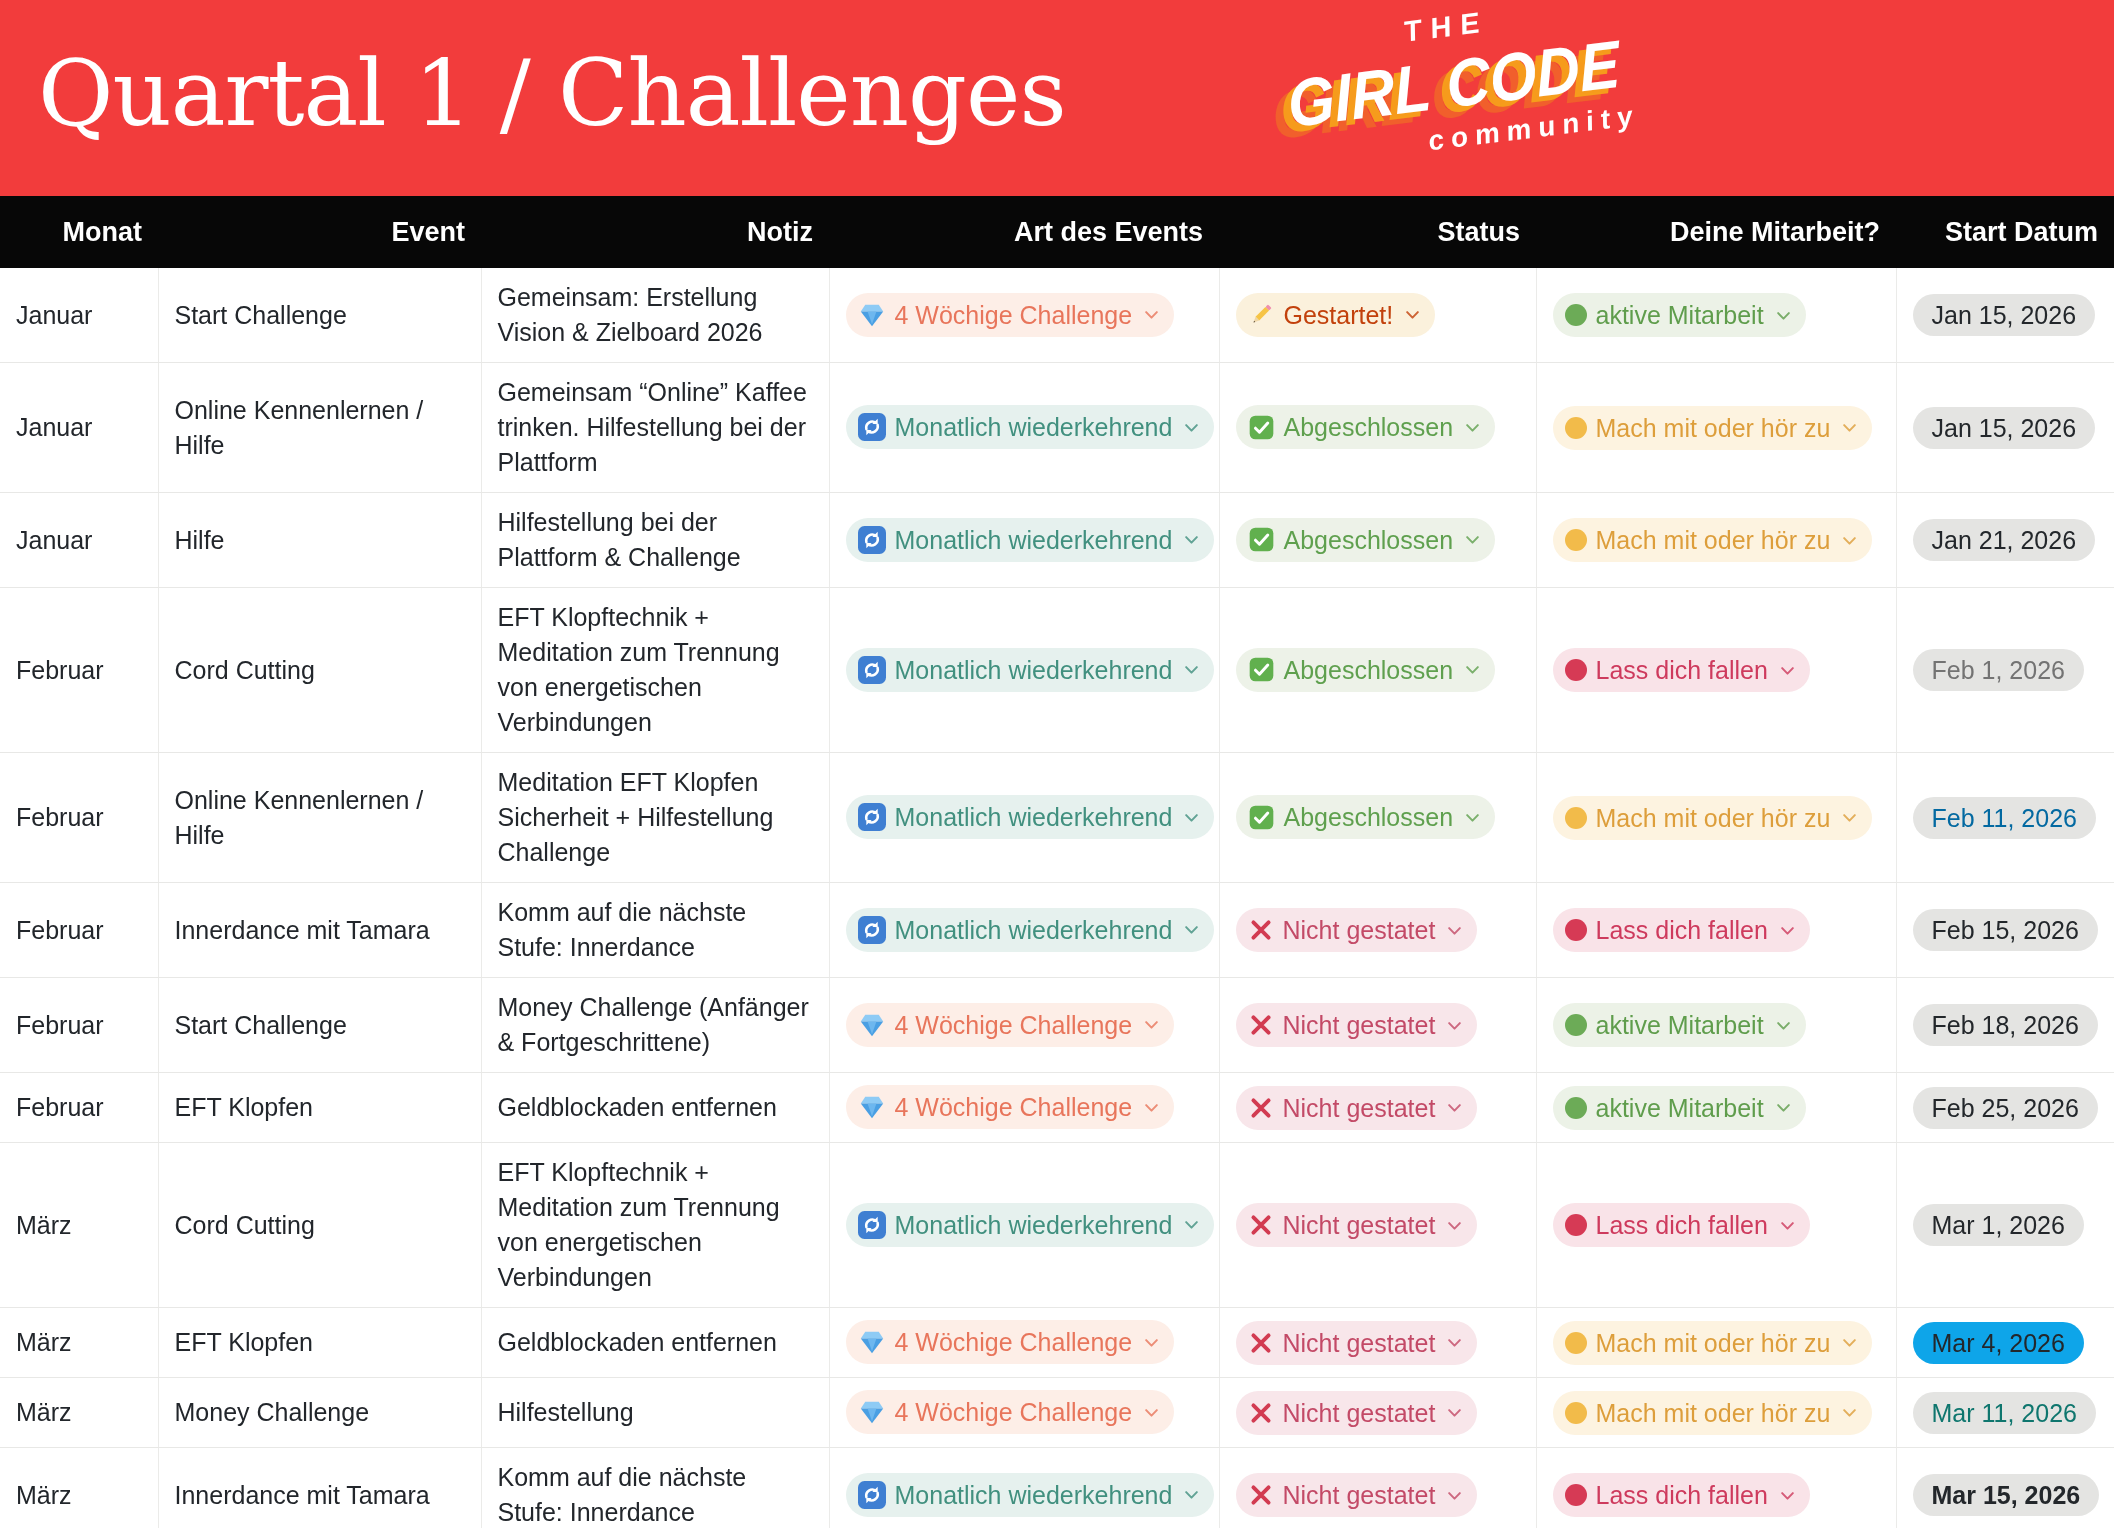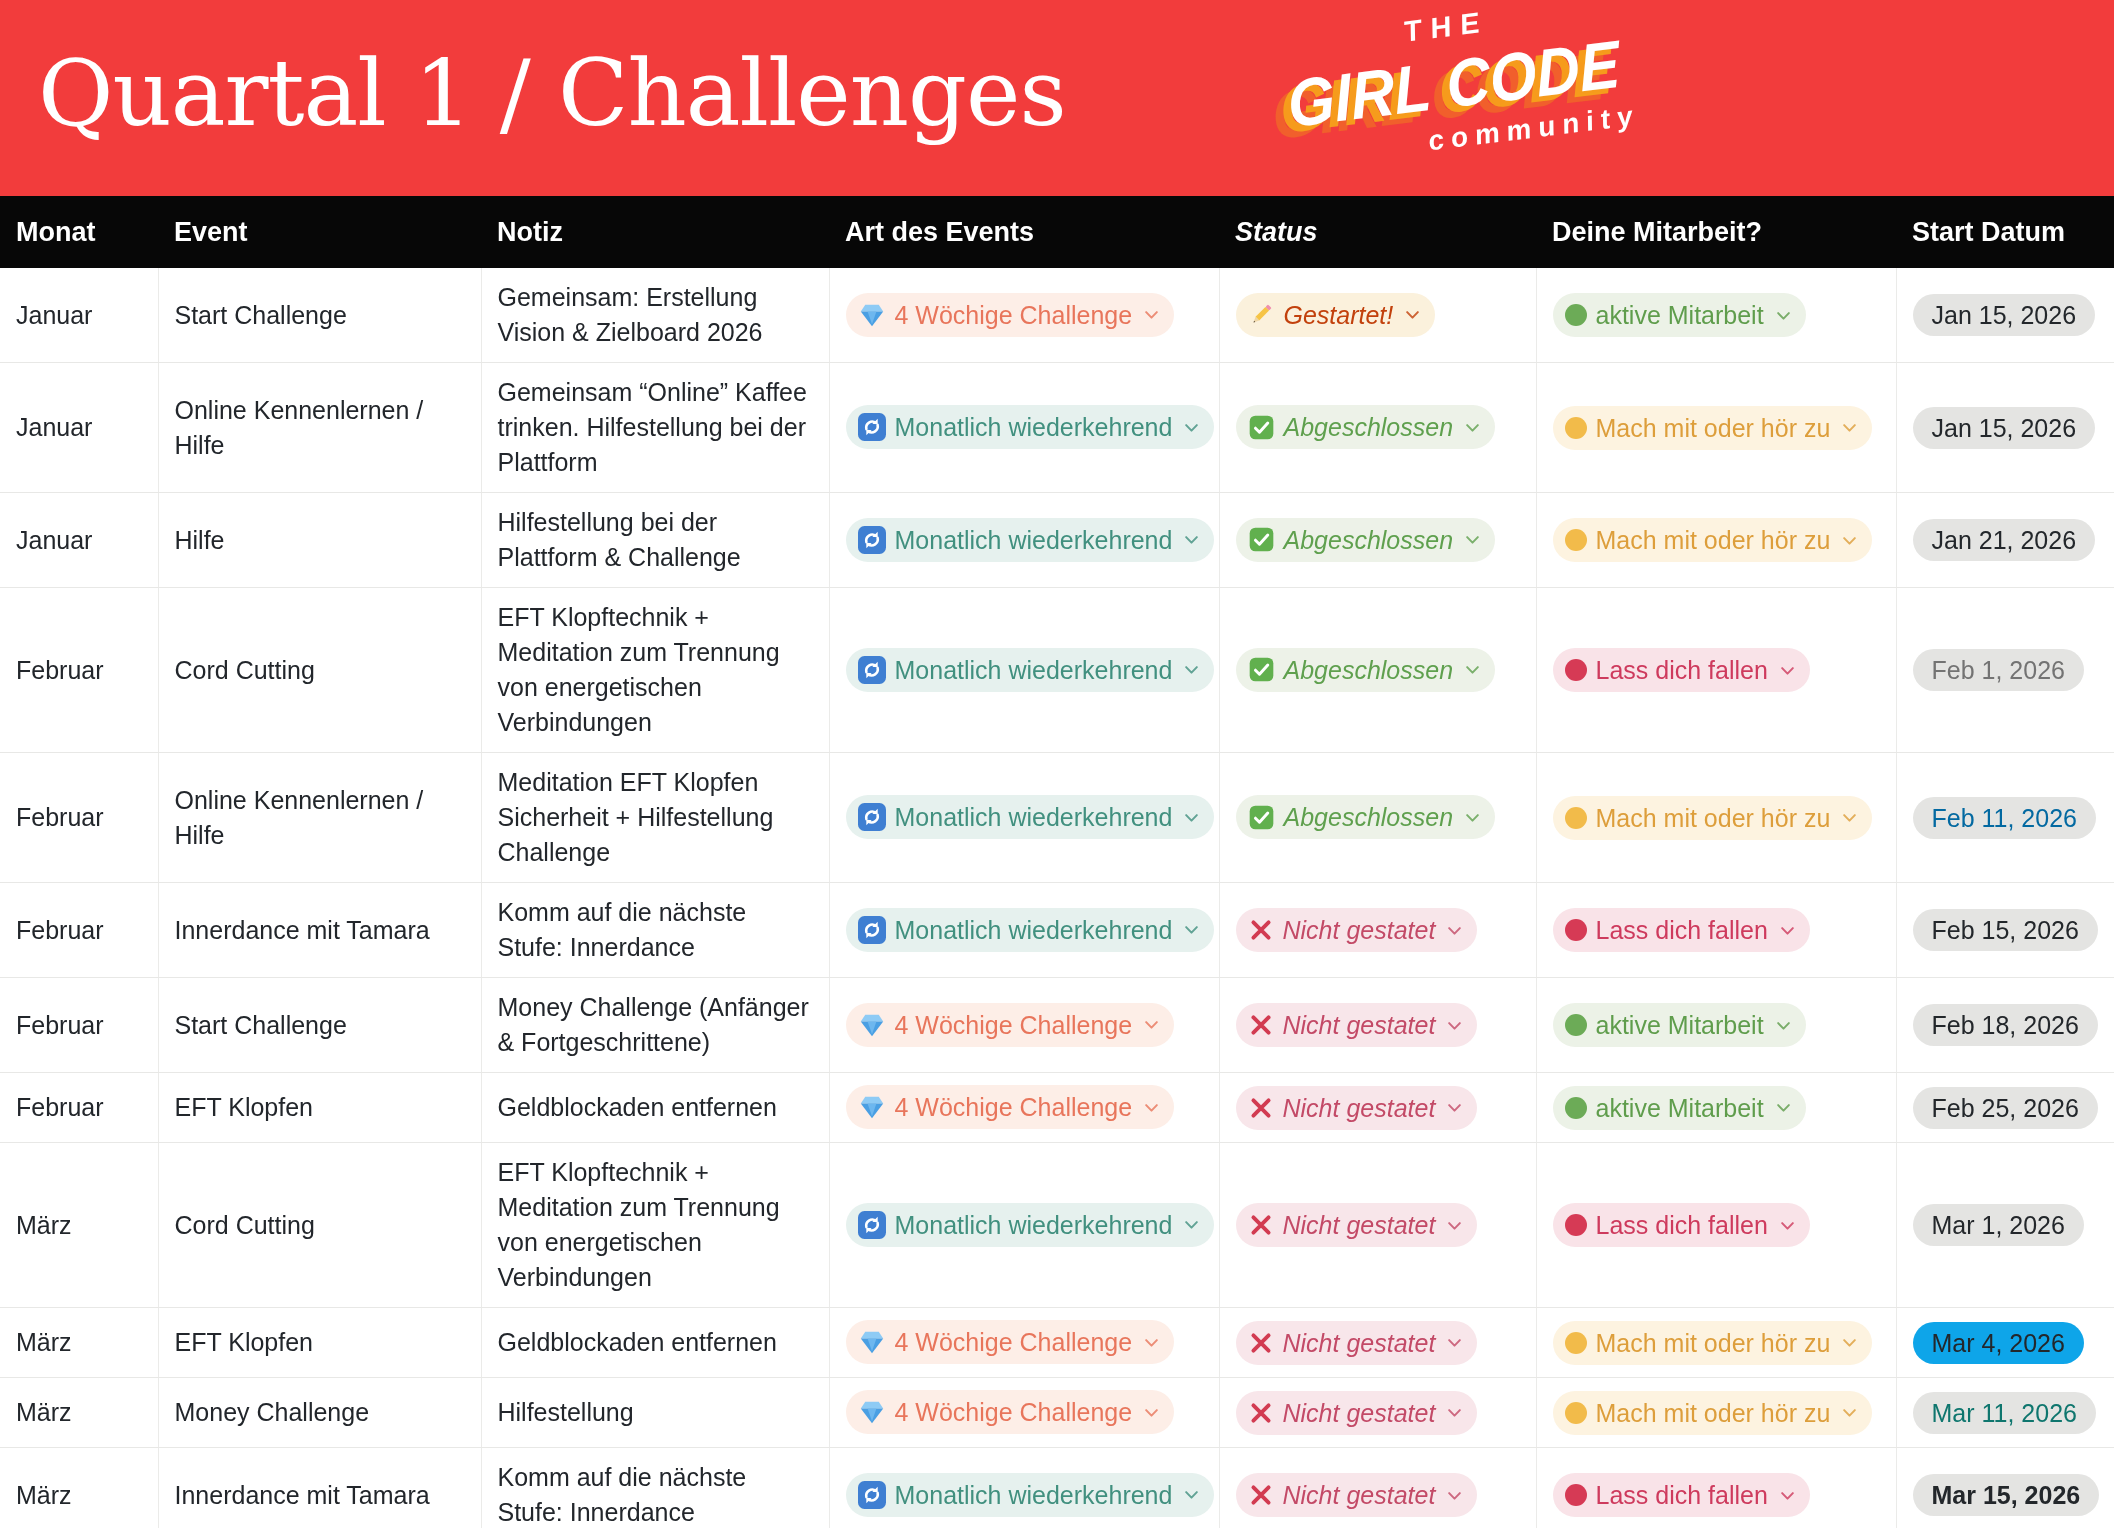--- a/index.html
+++ b/index.html
@@ -19,34 +19,34 @@
               transform:skewX(-6deg); margin-bottom:2px; }
   .logo-main { display:block; font-size:67px; font-weight:800; font-style:italic;
                letter-spacing:0; white-space:nowrap; transform:scaleX(.9) skewX(-3deg);
                text-shadow:-9px 5px 0 rgba(246,160,26,.95), -18px 10px 0 rgba(240,130,28,.5); }
   .logo-sub { display:block; font-size:28px; font-weight:600; letter-spacing:7px;
               text-align:right; transform:skewX(-6deg); margin-top:0px; padding-right:4px; }
 
   
   table { border-collapse:collapse; table-layout:fixed; width:2114px; background:#fff; }
   thead th {
-    background:#070707; color:#fff; font-size:27px; font-weight:700; text-align:left;
+    background:#070707; color:#fff; font-size:27px; font-weight:700; text-align:right;
     height:72px; padding:0 16px; white-space:nowrap;
   }
   tbody td {
     border-bottom:1px solid #e8e8e6; border-left:1px solid #ebebe9;
     padding:12px 16px; vertical-align:middle;
     font-size:25px; line-height:35px; color:#22262b;
   }
   tbody td:first-child { border-left:none; }
   .c-monat  { width:158px; }
   .c-event  { width:323px; }
   .c-notiz  { width:348px; }
   .c-art    { width:390px; }
-  .c-status { width:317px;font-style:italic; }
+  .c-status { width:317px; }
   .c-mit    { width:360px; }
   .c-datum  { width:218px; }
 
   
   .pill {
     display:inline-flex; align-items:center; gap:9px;
     padding:6px 13px 6px 12px; border-radius:999px;
     font-size:25px; line-height:32px; white-space:nowrap; cursor:default;
   }
   .pill .ic { display:inline-flex; flex:0 0 auto; }

